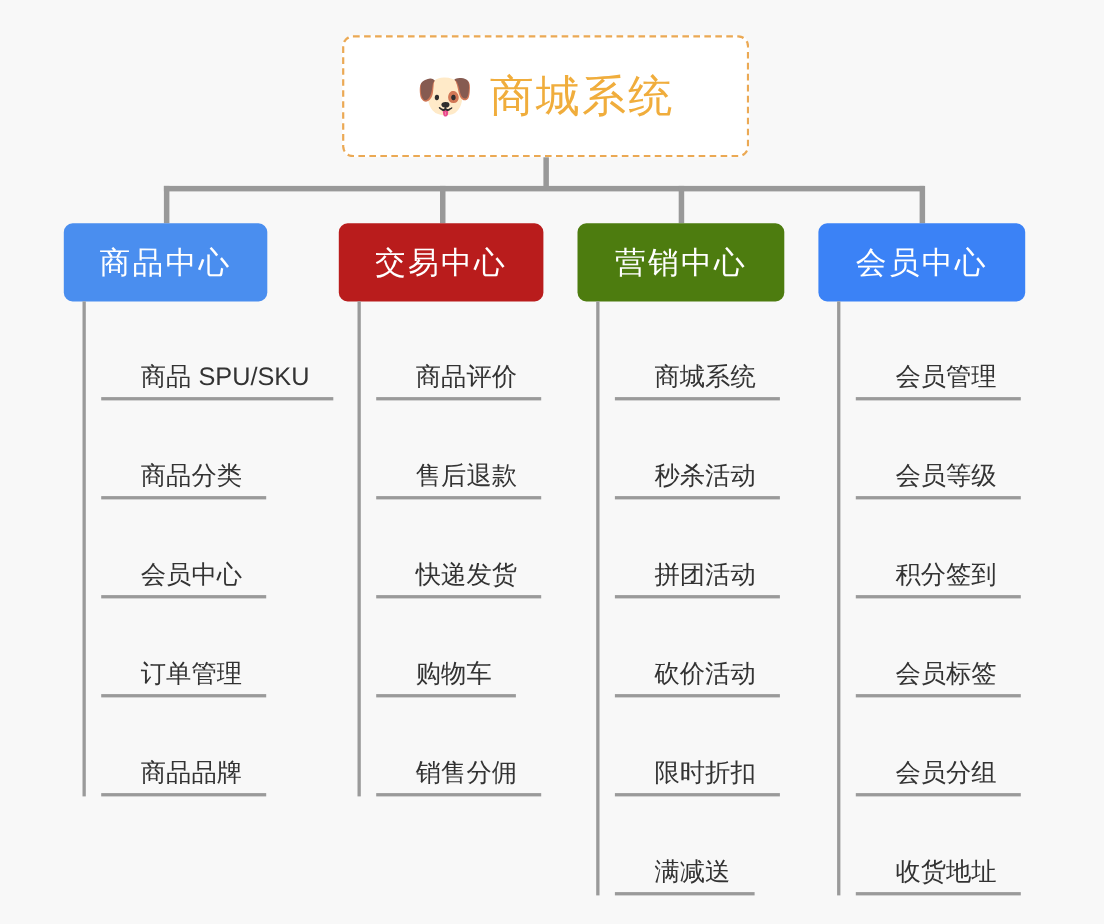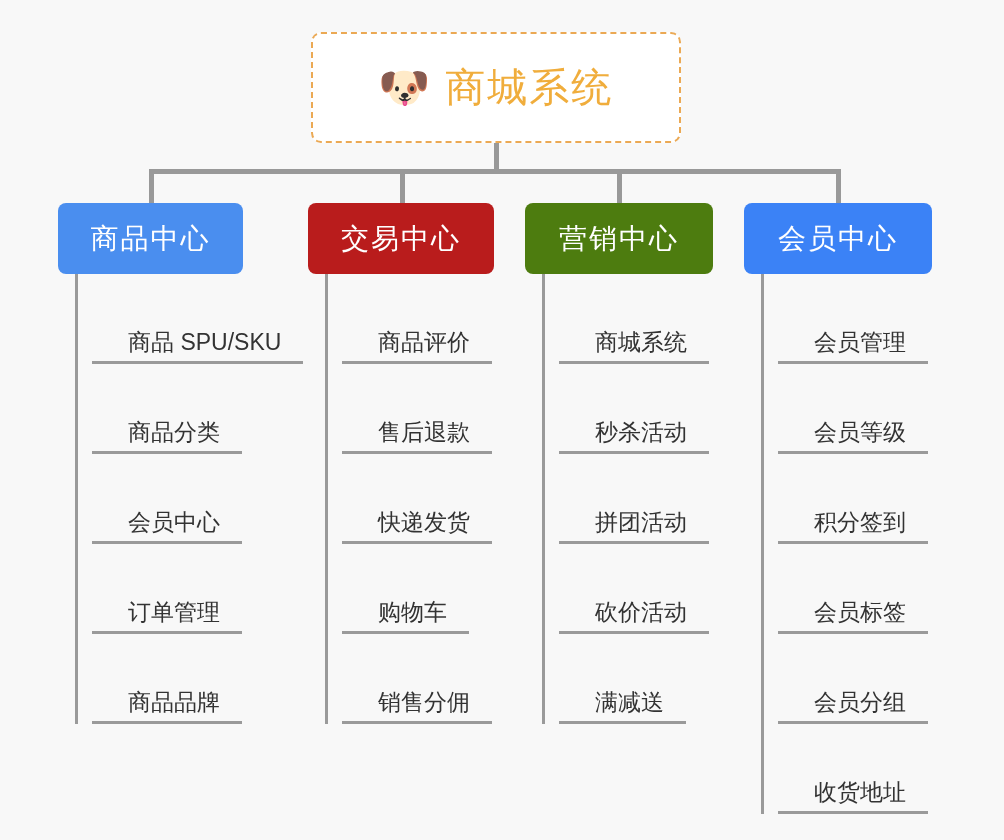--- a/index.html
+++ b/index.html
@@ -199,20 +199,23 @@
       <div class="leaf-item">
         <span class="leaf-label">秒杀活动</span>
       </div>
       <div class="leaf-item">
         <span class="leaf-label">拼团活动</span>
       </div>
       <div class="leaf-item">
         <span class="leaf-label">砍价活动</span>
       </div>
       <div class="leaf-item">
+        <span class="leaf-label">限时折扣</span>
+      </div>
+      <div class="leaf-item">
         <span class="leaf-label">满减送</span>
       </div>
     </div>
   </div>
 
   <div class="column col3">
     <div class="cat-header" style="background: #3b82f6;">
       <span>会员中心</span>
     </div>
     <div class="leaf-list">

